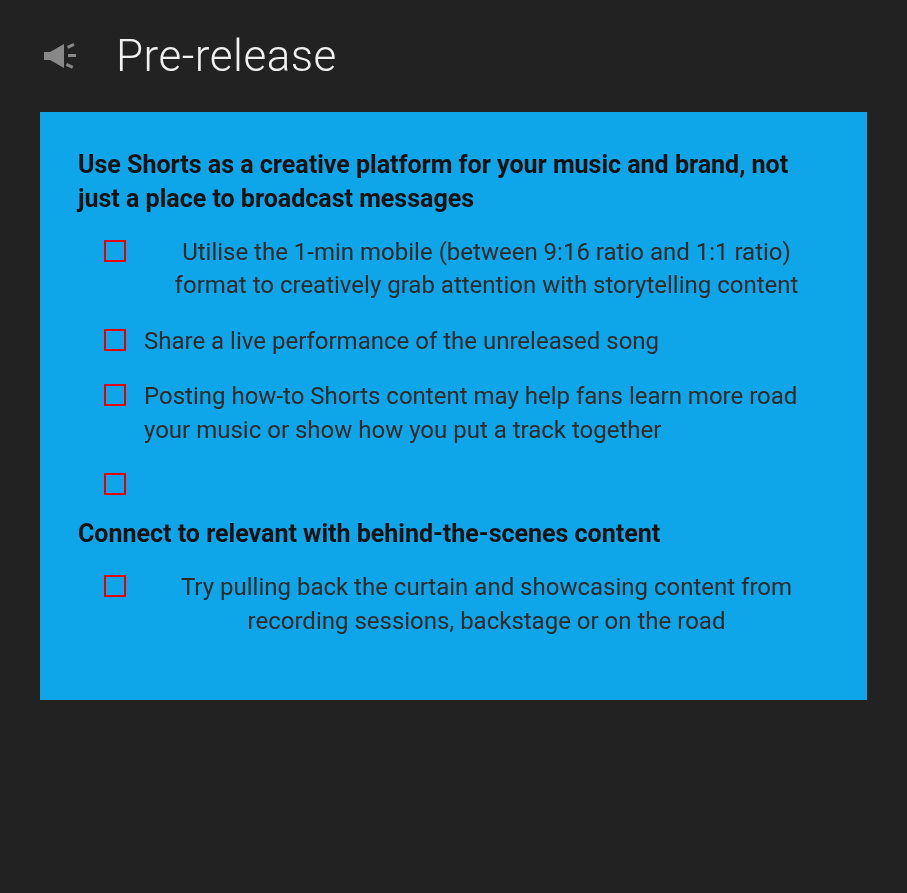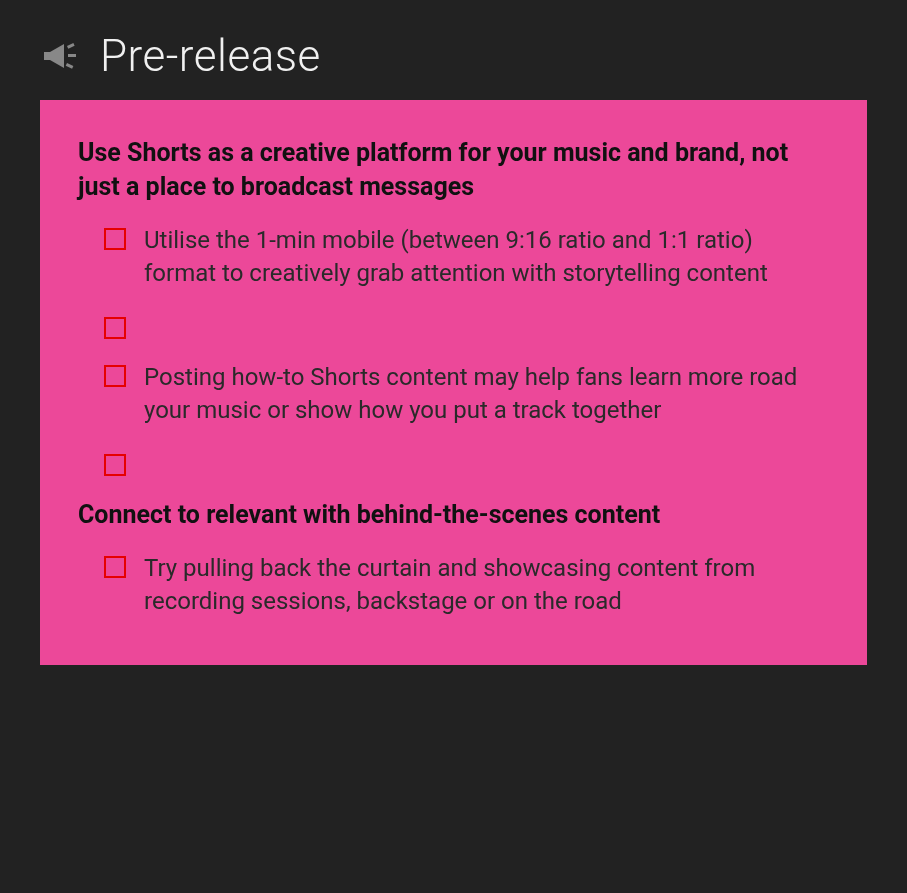--- a/index.html
+++ b/index.html
@@ -10,38 +10,38 @@
     body {
       background-color: #222222;
       font-family: -apple-system, BlinkMacSystemFont, "Segoe UI", Roboto, Helvetica, Arial, sans-serif;
       width: 907px;
       height: 893px;
       padding: 30px 40px;
     }
     .page-header {
       display: flex;
       align-items: center;
-      gap: 20px;
-      margin-bottom: 18px;
+      gap: 36px;
+      margin-bottom: 30px;
       padding-left: 0;
     }
     .megaphone-icon {
       width: 40px;
       height: 40px;
       flex-shrink: 0;
     }
     .page-title {
       color: #f0f0f0;
       font-size: 44px;
       font-weight: 300;
       letter-spacing: 0.5px;
     }
     .content-card {
-      background-color: #ec4899;
-      padding: 36px 38px 24px 38px;
+      background-color: #0ea5e9;
+      padding: 36px 38px 40px 38px;
       color: #1a1a1a;
     }
     .section-heading {
       font-size: 25px;
       font-weight: 700;
       line-height: 1.35;
       margin-bottom: 20px;
       color: #111;
     }
     .checklist {
@@ -50,20 +50,21 @@
       margin-bottom: 22px;
     }
     .checklist-item {
       display: flex;
       align-items: flex-start;
       gap: 18px;
       margin-bottom: 22px;
     }
     .checklist-item:last-child {
       margin-bottom: 0;
+      text-align: center;
     }
     .checkbox {
       width: 22px;
       height: 22px;
       border: 2.5px solid #e60000;
       flex-shrink: 0;
       margin-top: 4px;
     }
     .item-text {
       font-size: 24px;
@@ -93,20 +94,21 @@
   <ul class="checklist">
     <li class="checklist-item">
       <span class="checkbox"></span>
       <span class="item-text">Utilise the 1-min mobile (between 9:16 ratio and 1:1 ratio) format to creatively grab attention with storytelling content</span>
     </li>
   </ul>
 
   <ul class="checklist">
     <li class="checklist-item">
       <span class="checkbox"></span>
+      <span class="item-text">Share a live performance of the unreleased song</span>
     </li>
     <li class="checklist-item">
       <span class="checkbox"></span>
       <span class="item-text">Posting how-to Shorts content may help fans learn more road your music or show how you put a track together</span>
     </li>
     <li class="checklist-item">
       <span class="checkbox"></span>
     </li>
   </ul>
 

